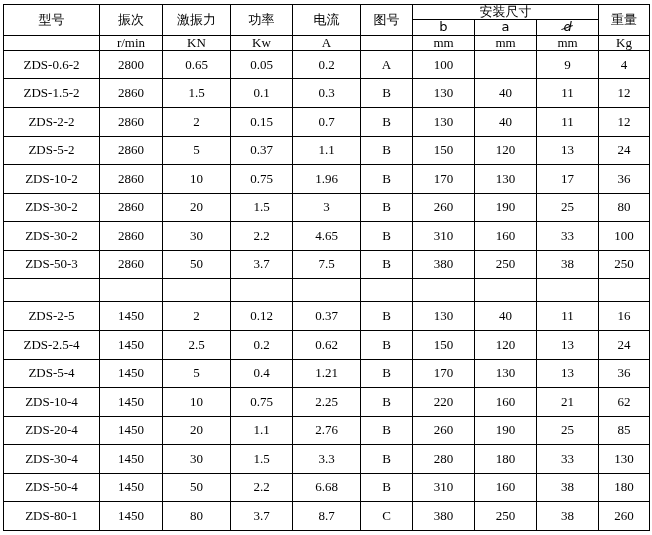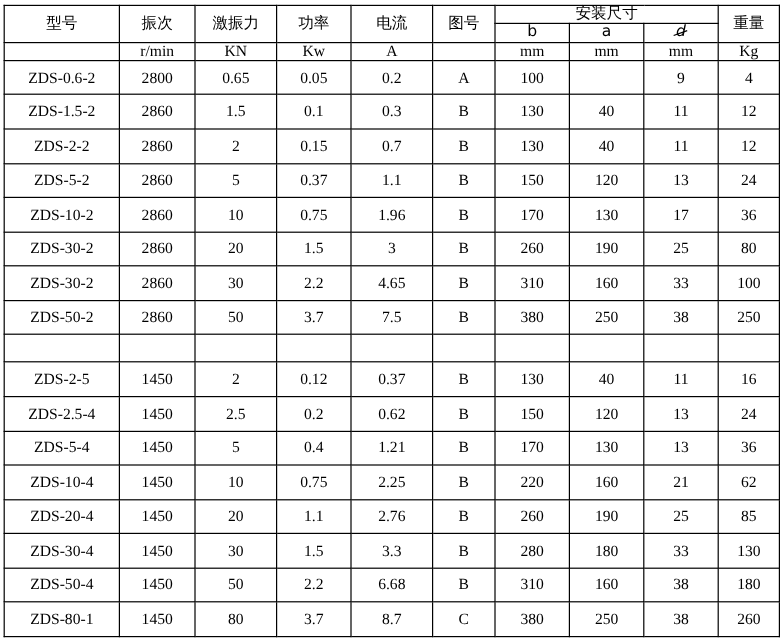--- a/index.html
+++ b/index.html
@@ -209,21 +209,21 @@
         <td>30</td>
         <td>2.2</td>
         <td>4.65</td>
         <td>B</td>
         <td>310</td>
         <td>160</td>
         <td>33</td>
         <td>100</td>
       </tr>
       <tr>
-        <td class="model-cell">ZDS-50-2</td>
+        <td class="model-cell">ZDS-50-3</td>
         <td>2860</td>
         <td>50</td>
         <td>3.7</td>
         <td>7.5</td>
         <td>B</td>
         <td>380</td>
         <td>250</td>
         <td>38</td>
         <td>250</td>
       </tr>

